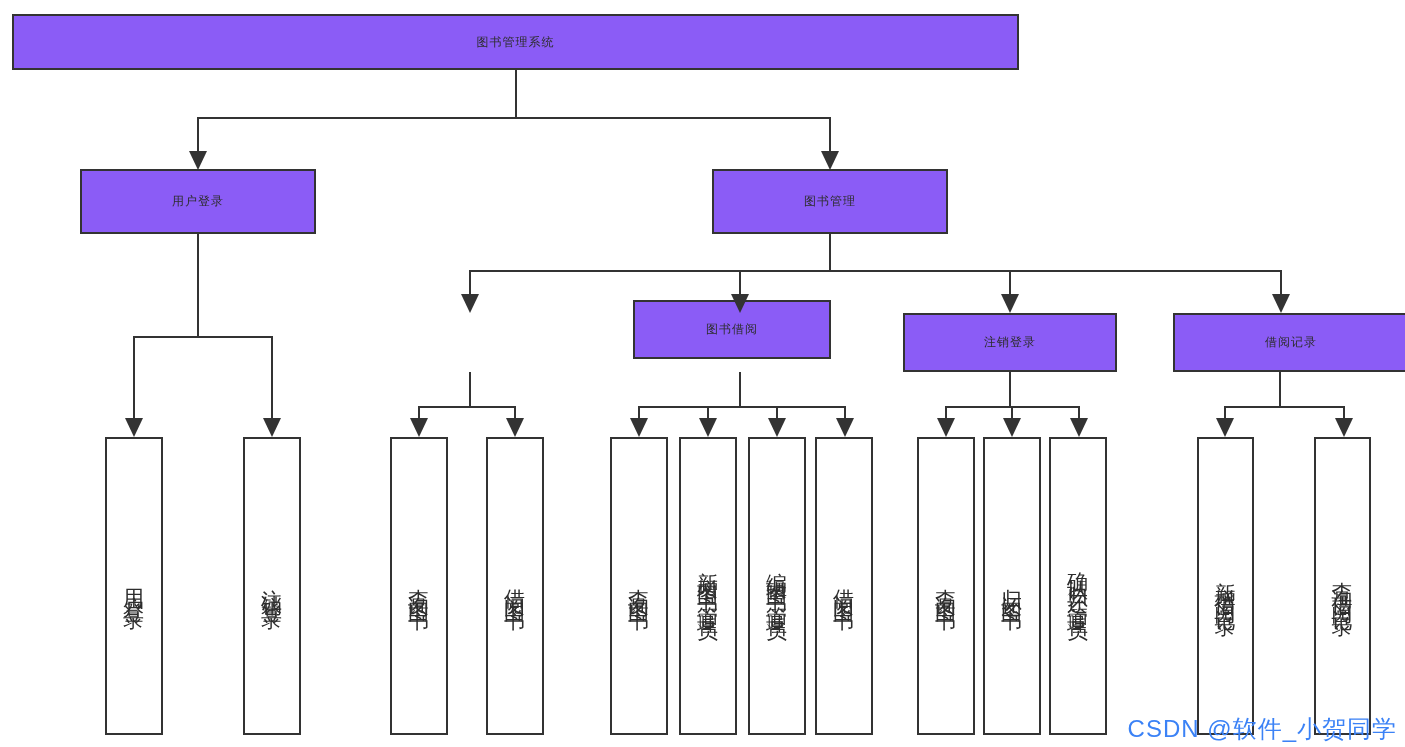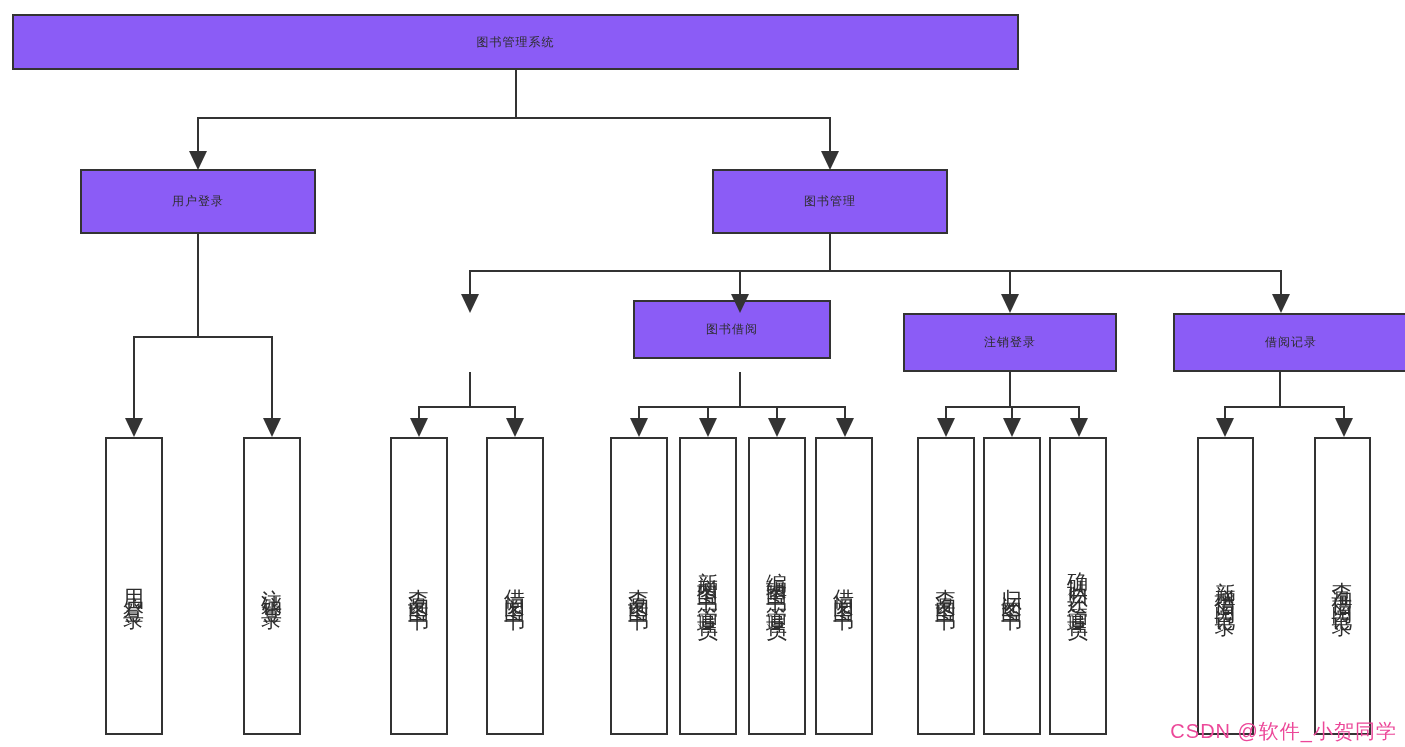--- a/index.html
+++ b/index.html
@@ -25,21 +25,21 @@
   }
   .vl{position:absolute;width:2px;background:#333333;}
   .hl{position:absolute;height:2px;background:#333333;}
   .arr{
     position:absolute;width:0;height:0;
     border-left:9px solid transparent;border-right:9px solid transparent;
     border-top:19px solid #333333;
   }
   .watermark{
     position:absolute;right:8px;bottom:2px;
-    font-size:20px;color:#ec4899;letter-spacing:1px;
+    font-size:24px;color:#3b82f6;letter-spacing:1px;
   }
 </style>
 </head>
 <body>
 
 <div id="canvas">
 
   <div class="hbox" style="left:12px;top:14px;width:1007px;height:56px">
     <span>图书管理系统</span>
   </div>

